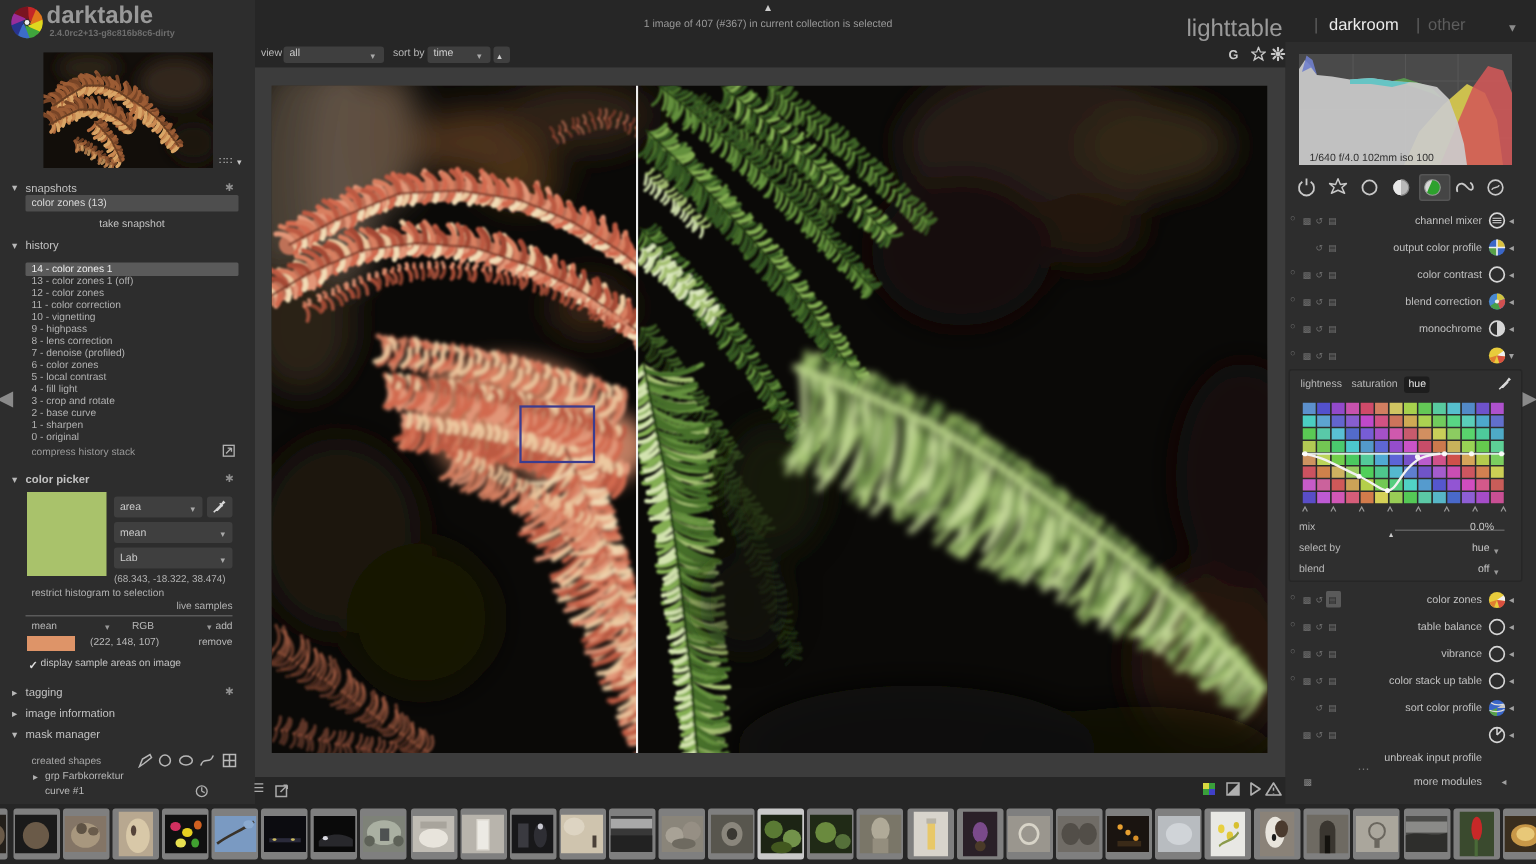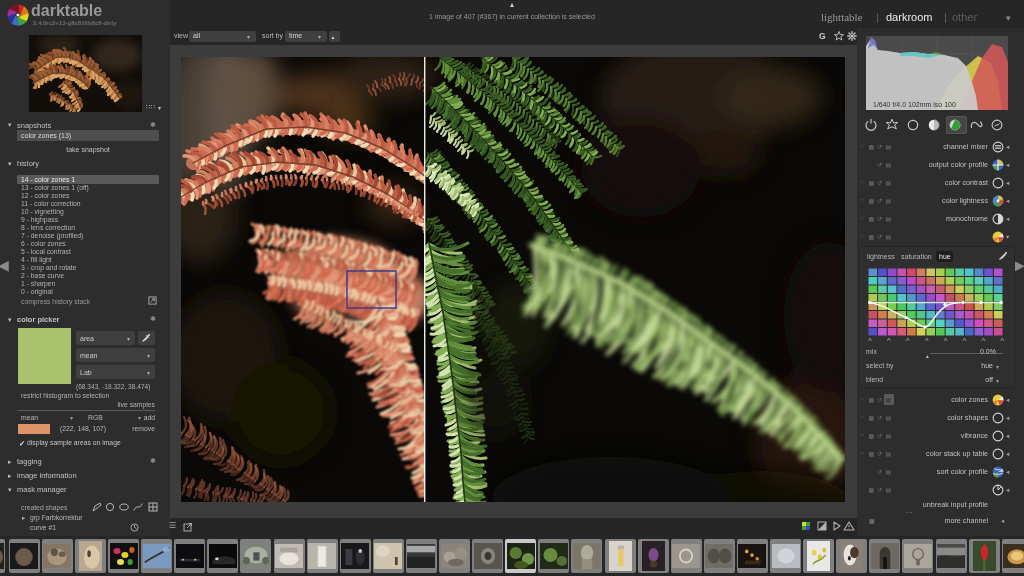--- a/index.html
+++ b/index.html
@@ -356,21 +356,21 @@
     <svg width="56" height="12" viewBox="0 0 56 12" style="position:absolute;left:801px;top:520px">
       <rect x="1" y="2" width="8" height="8" fill="#3aa03a"></rect>
       <rect x="1" y="2" width="4" height="4" fill="#d8d840"></rect>
       <rect x="5" y="6" width="4" height="4" fill="#4040c8"></rect>
       <rect x="17" y="2" width="8" height="8" fill="none" stroke="#b0b0b0" stroke-width="1"></rect>
       <path d="M17 10L25 2 25 10Z" fill="#b0b0b0"></path>
       <path d="M33 2L39 6 33 10Z" fill="none" stroke="#b0b0b0" stroke-width="1.1" stroke-linejoin="round"></path>
       <path d="M48 2L53 10H43Z" fill="none" stroke="#b0b0b0" stroke-width="1.1" stroke-linejoin="round"></path>
       <path d="M48 5v2.2M48 8.6v0.4" stroke="#b0b0b0" stroke-width="1"></path>
     </svg>
-    <div style="position:absolute;left:821px;top:11px;font-size:11px;color:#9a9a9a;font-weight:400;white-space:nowrap;letter-spacing:0px;font-family:Liberation Serif, serif;">lighttable</div>
+    <div style="position:absolute;left:791px;top:11px;font-size:16px;color:#9a9a9a;font-weight:400;white-space:nowrap;letter-spacing:0px;">lighttable</div>
     <div style="position:absolute;left:876px;top:11px;font-size:11px;color:#5f5f5f;font-weight:400;white-space:nowrap;letter-spacing:0px;">|</div>
     <div style="position:absolute;left:886px;top:11px;font-size:11px;color:#ececec;font-weight:500;white-space:nowrap;letter-spacing:0px;">darkroom</div>
     <div style="position:absolute;left:944px;top:11px;font-size:11px;color:#5f5f5f;font-weight:400;white-space:nowrap;letter-spacing:0px;">|</div>
     <div style="position:absolute;left:952px;top:11px;font-size:11px;color:#5d5d5d;font-weight:400;white-space:nowrap;letter-spacing:0px;">other</div>
     <div style="position:absolute;left:1006px;top:13px;font-size:9px;color:#8a8a8a;font-weight:400;white-space:nowrap;letter-spacing:0px;">▾</div>
     <div style="position:absolute;left:819px;top:30.5px;font-size:8.5px;color:#cccccc;font-weight:700;white-space:nowrap;letter-spacing:0px;">G</div>
     <svg width="10" height="10" viewBox="0 0 10 10" style="position:absolute;left:834px;top:31px">
       <path d="M5 0.5L6.2 3.6 9.5 3.7 6.9 5.8 7.9 9 5 7.1 2.1 9 3.1 5.8 0.5 3.7 3.8 3.6Z" fill="none" stroke="#c8c8c8" stroke-width="0.9"></path>
     </svg>
     <svg width="10" height="10" viewBox="0 0 10 10" style="position:absolute;left:847px;top:31px">
@@ -449,21 +449,21 @@
     <div style="position:absolute;left:885.5px;top:178.5px;font-size:6px;color:#6f6f6f;font-weight:400;white-space:nowrap;letter-spacing:0px;">▤</div>
     <div style="position:absolute;right:36px;top:178.2px;font-size:7.2px;color:#c0c0c0;font-weight:400;white-space:nowrap;letter-spacing:0px;">color contrast</div>
     <svg width="12" height="12" viewBox="0 0 12 12" style="position:absolute;left:992px;top:177px">
       <circle cx="6" cy="6" r="4.9" fill="none" stroke="#d6d6d6" stroke-width="1.1"></circle>
     </svg>
     <div style="position:absolute;left:1006px;top:178.5px;font-size:6.5px;color:#a0a0a0;font-weight:400;white-space:nowrap;letter-spacing:0px;">◂</div>
     <div style="position:absolute;left:860px;top:196.5px;font-size:6px;color:#6f6f6f;font-weight:400;white-space:nowrap;letter-spacing:0px;">○</div>
     <div style="position:absolute;left:868.5px;top:196.5px;font-size:6px;color:#6f6f6f;font-weight:400;white-space:nowrap;letter-spacing:0px;">▩</div>
     <div style="position:absolute;left:877px;top:196.5px;font-size:6px;color:#6f6f6f;font-weight:400;white-space:nowrap;letter-spacing:0px;">↺</div>
     <div style="position:absolute;left:885.5px;top:196.5px;font-size:6px;color:#6f6f6f;font-weight:400;white-space:nowrap;letter-spacing:0px;">▤</div>
-    <div style="position:absolute;right:36px;top:196.2px;font-size:7.2px;color:#c0c0c0;font-weight:400;white-space:nowrap;letter-spacing:0px;">color lightness</div>
+    <div style="position:absolute;right:36px;top:196.2px;font-size:7.2px;color:#c0c0c0;font-weight:400;white-space:nowrap;letter-spacing:0px;">blend correction</div>
     <svg width="12" height="12" viewBox="0 0 12 12" style="position:absolute;left:992px;top:195px">
       <circle cx="6" cy="6" r="5.4" fill="#4888d0"></circle>
       <path d="M6 6L6 0.6A5.4 5.4 0 0 1 11.2 4.4Z" fill="#d0c242"></path>
       <path d="M6 6L11.2 4.4A5.4 5.4 0 0 1 8 11Z" fill="#d05050"></path>
       <path d="M6 6L8 11A5.4 5.4 0 0 1 1.6 8.8Z" fill="#48a048"></path>
       <circle cx="6" cy="6" r="1.4" fill="#eee"></circle>
     </svg>
     <div style="position:absolute;left:1006px;top:196.5px;font-size:6.5px;color:#a0a0a0;font-weight:400;white-space:nowrap;letter-spacing:0px;">◂</div>
     <div style="position:absolute;left:860px;top:214.5px;font-size:6px;color:#6f6f6f;font-weight:400;white-space:nowrap;letter-spacing:0px;">○</div>
     <div style="position:absolute;left:868.5px;top:214.5px;font-size:6px;color:#6f6f6f;font-weight:400;white-space:nowrap;letter-spacing:0px;">▩</div>
@@ -647,21 +647,21 @@
       <circle cx="6" cy="6" r="5.4" fill="#e8cc3c"></circle>
       <path d="M6 6L10.5 2.8A5.4 5.4 0 0 1 11.4 6.6Z" fill="#f0f0f0"></path>
       <path d="M6 6L11.4 6.6A5.4 5.4 0 0 1 7.5 11.2Z" fill="#d85040"></path>
       <path d="M6 6L4 11A5.4 5.4 0 0 1 1 7.5Z" fill="#e08030"></path>
     </svg>
     <div style="position:absolute;left:1006px;top:395.5px;font-size:6.5px;color:#a0a0a0;font-weight:400;white-space:nowrap;letter-spacing:0px;">◂</div>
     <div style="position:absolute;left:860px;top:413.5px;font-size:6px;color:#6f6f6f;font-weight:400;white-space:nowrap;letter-spacing:0px;">○</div>
     <div style="position:absolute;left:868.5px;top:413.5px;font-size:6px;color:#6f6f6f;font-weight:400;white-space:nowrap;letter-spacing:0px;">▩</div>
     <div style="position:absolute;left:877px;top:413.5px;font-size:6px;color:#6f6f6f;font-weight:400;white-space:nowrap;letter-spacing:0px;">↺</div>
     <div style="position:absolute;left:885.5px;top:413.5px;font-size:6px;color:#6f6f6f;font-weight:400;white-space:nowrap;letter-spacing:0px;">▤</div>
-    <div style="position:absolute;right:36px;top:413.2px;font-size:7.2px;color:#c0c0c0;font-weight:400;white-space:nowrap;letter-spacing:0px;">color shapes</div>
+    <div style="position:absolute;right:36px;top:413.2px;font-size:7.2px;color:#c0c0c0;font-weight:400;white-space:nowrap;letter-spacing:0px;">table balance</div>
     <svg width="12" height="12" viewBox="0 0 12 12" style="position:absolute;left:992px;top:412px">
       <circle cx="6" cy="6" r="4.9" fill="none" stroke="#d6d6d6" stroke-width="1.1"></circle>
     </svg>
     <div style="position:absolute;left:1006px;top:413.5px;font-size:6.5px;color:#a0a0a0;font-weight:400;white-space:nowrap;letter-spacing:0px;">◂</div>
     <div style="position:absolute;left:860px;top:431.5px;font-size:6px;color:#6f6f6f;font-weight:400;white-space:nowrap;letter-spacing:0px;">○</div>
     <div style="position:absolute;left:868.5px;top:431.5px;font-size:6px;color:#6f6f6f;font-weight:400;white-space:nowrap;letter-spacing:0px;">▩</div>
     <div style="position:absolute;left:877px;top:431.5px;font-size:6px;color:#6f6f6f;font-weight:400;white-space:nowrap;letter-spacing:0px;">↺</div>
     <div style="position:absolute;left:885.5px;top:431.5px;font-size:6px;color:#6f6f6f;font-weight:400;white-space:nowrap;letter-spacing:0px;">▤</div>
     <div style="position:absolute;right:36px;top:431.2px;font-size:7.2px;color:#c0c0c0;font-weight:400;white-space:nowrap;letter-spacing:0px;">vibrance</div>
     <svg width="12" height="12" viewBox="0 0 12 12" style="position:absolute;left:992px;top:430px">
@@ -691,21 +691,21 @@
     <div style="position:absolute;left:877px;top:485.5px;font-size:6px;color:#6f6f6f;font-weight:400;white-space:nowrap;letter-spacing:0px;">↺</div>
     <div style="position:absolute;left:885.5px;top:485.5px;font-size:6px;color:#6f6f6f;font-weight:400;white-space:nowrap;letter-spacing:0px;">▤</div>
     <div style="position:absolute;right:36px;top:500px;font-size:7.2px;color:#c0c0c0;font-weight:400;white-space:nowrap;letter-spacing:0px;">unbreak input profile</div>
     <svg width="12" height="12" viewBox="0 0 12 12" style="position:absolute;left:992px;top:484px">
       <circle cx="6" cy="6" r="4.9" fill="none" stroke="#d6d6d6" stroke-width="1.1"></circle>
       <path d="M6 6L9.5 2.5M6 6l0 -4.9" stroke="#d6d6d6" stroke-width="1.0"></path>
     </svg>
     <div style="position:absolute;left:1006px;top:485.5px;font-size:6.5px;color:#a0a0a0;font-weight:400;white-space:nowrap;letter-spacing:0px;">◂</div>
     <div style="position:absolute;left:905px;top:508px;font-size:8px;color:#777;font-weight:400;white-space:nowrap;letter-spacing:0px;">⋯</div>
     <div style="position:absolute;left:869px;top:516.5px;font-size:6px;color:#848484;font-weight:400;white-space:nowrap;letter-spacing:0px;">▩</div>
-    <div style="position:absolute;right:36px;top:515.8px;font-size:7.2px;color:#c0c0c0;font-weight:400;white-space:nowrap;letter-spacing:0px;">more channel</div>
+    <div style="position:absolute;right:36px;top:515.8px;font-size:7.2px;color:#c0c0c0;font-weight:400;white-space:nowrap;letter-spacing:0px;">more modules</div>
     <div style="position:absolute;left:1001px;top:516.5px;font-size:6.5px;color:#a0a0a0;font-weight:400;white-space:nowrap;letter-spacing:0px;">◂</div>
     <div style="position:absolute;left:-26px;top:539px;width:31px;height:34px;background:#7f7f7f;border-radius:2px"></div>
     <svg width="28" height="26" viewBox="0 0 32 26" preserveAspectRatio="none" style="position:absolute;left:-24.5px;top:543px">
       <rect width="32" height="26" fill="#231f1a"></rect>
       <ellipse cx="22" cy="14" rx="9" ry="8" fill="#6a5a48"></ellipse>
     </svg>
     <div style="position:absolute;left:8.7px;top:539px;width:31px;height:34px;background:#7f7f7f;border-radius:2px"></div>
     <svg width="28" height="26" viewBox="0 0 32 26" preserveAspectRatio="none" style="position:absolute;left:10.2px;top:543.0px">
       <rect x="0" y="0" width="32" height="26" fill="#1a1a1a" opacity="1"></rect>
       <ellipse cx="16" cy="14" rx="10" ry="9" fill="#6a5a48" opacity="1"></ellipse>

